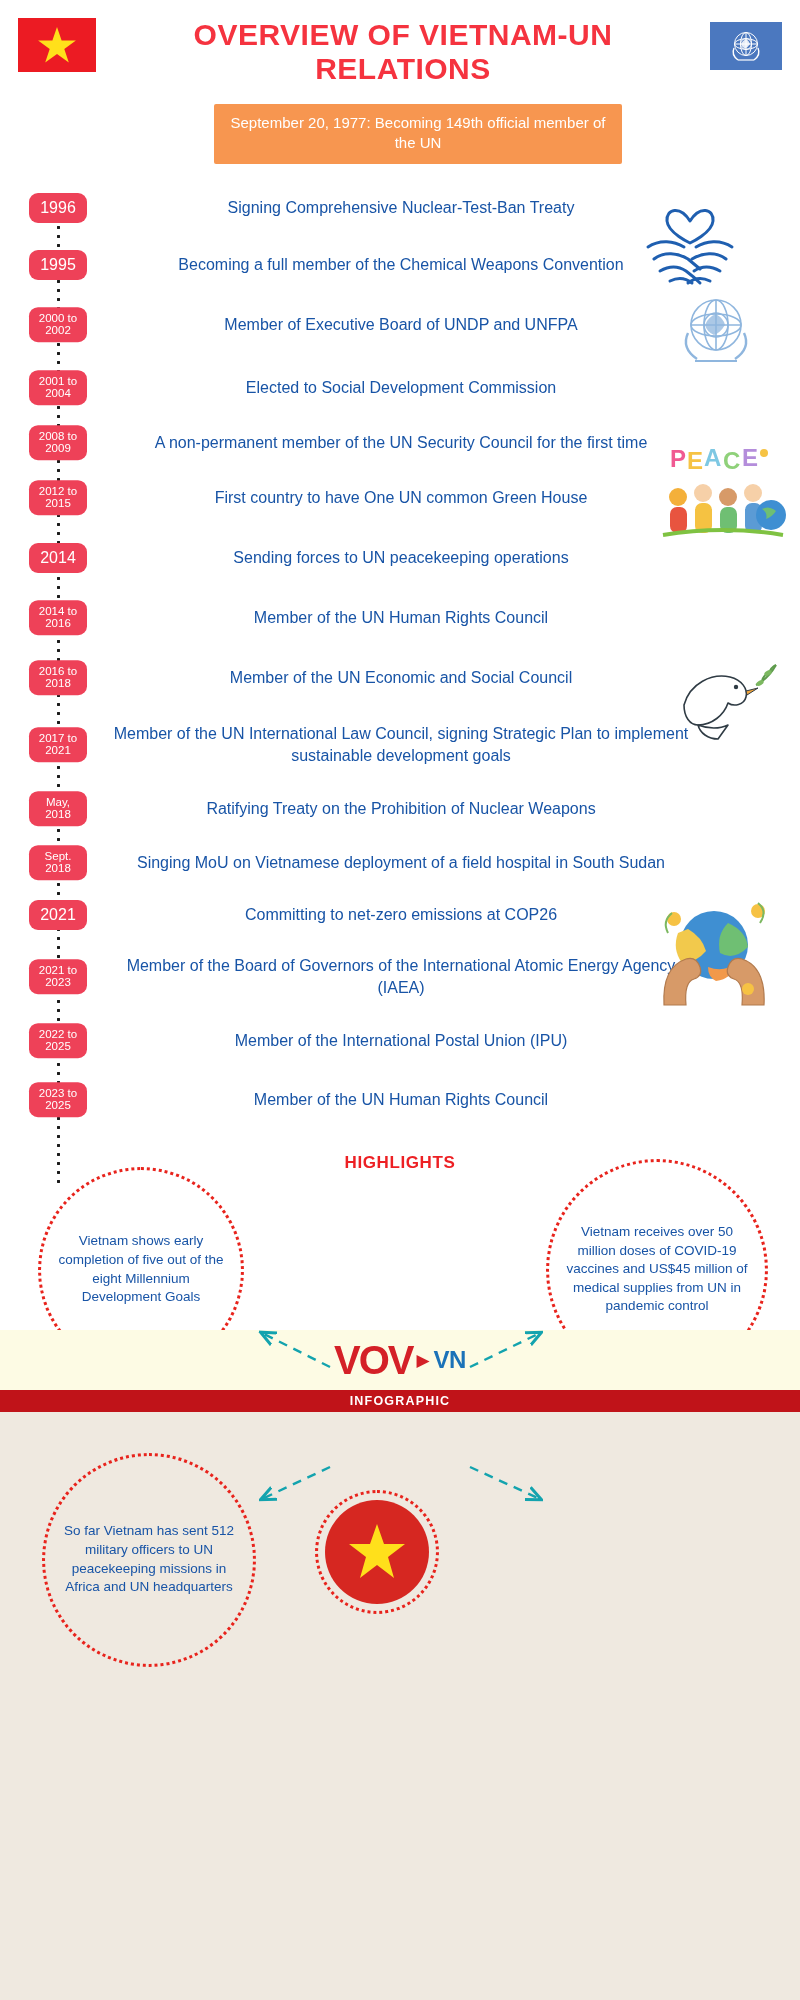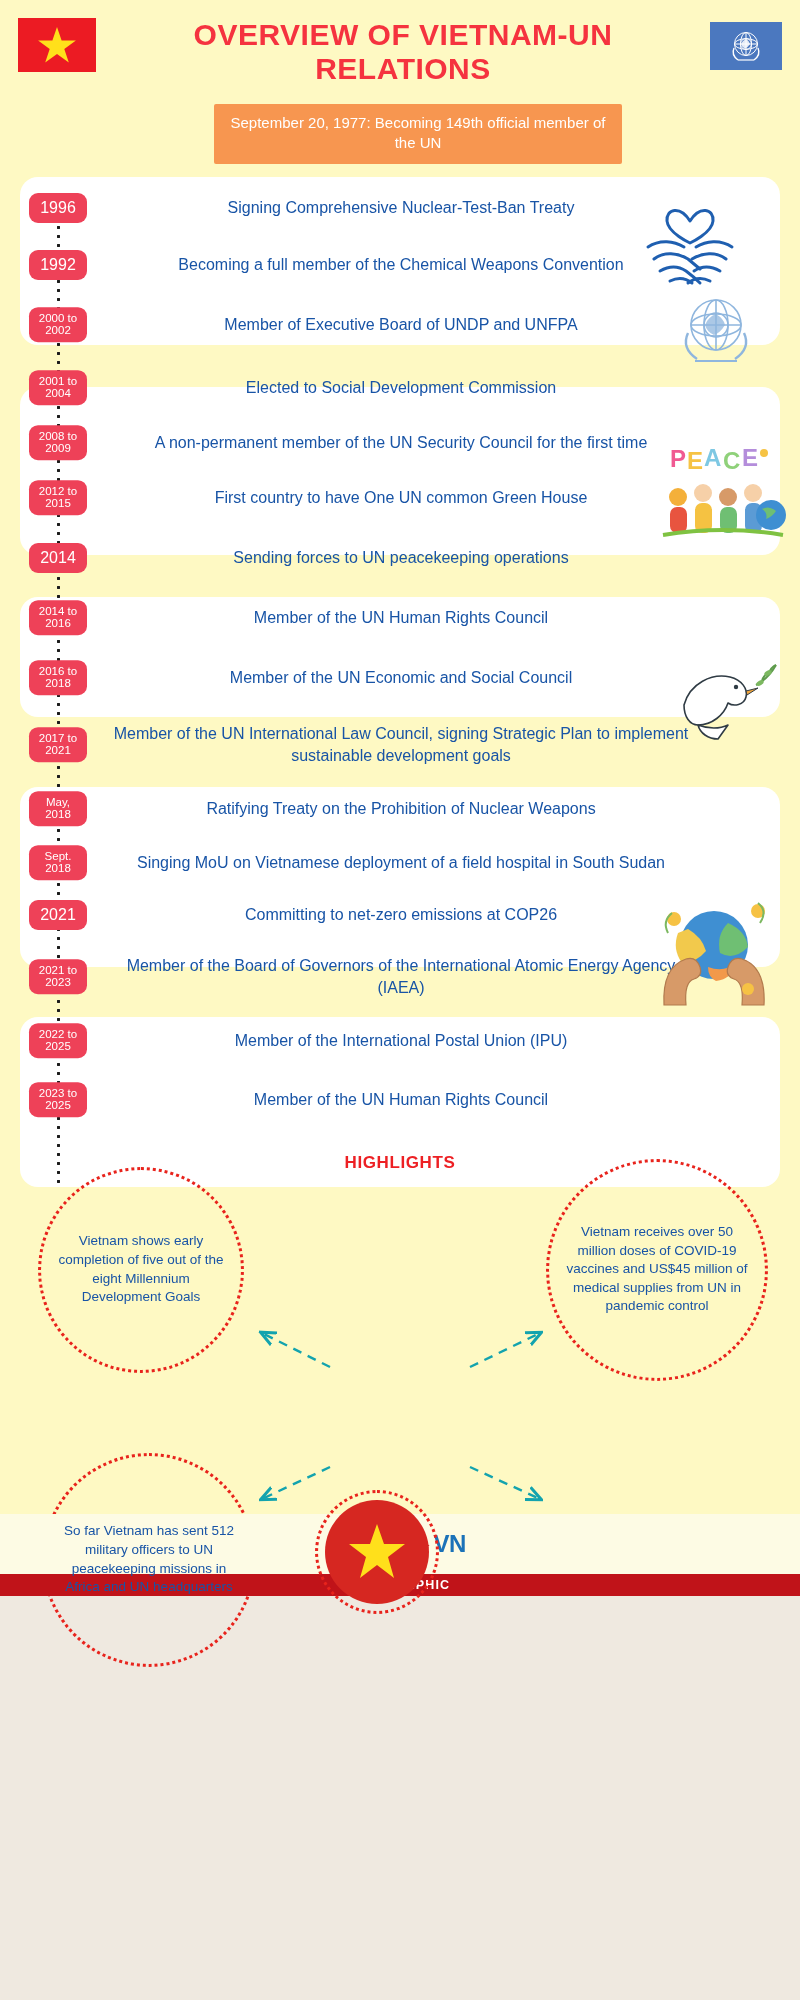--- a/index.html
+++ b/index.html
@@ -6,22 +6,22 @@
   html, body {
     width: 800px;
     height: 2000px;
     background: #efe9e0;
     font-family: "Liberation Sans", sans-serif;
     overflow: hidden;
   }
   .page {
     position: relative;
     width: 800px;
-    height: 1596px;
-    background: #fef9c3;
+    height: 1412px;
+    background: #ffffff;
   }
 
   
   .header {
     position: relative;
     height: 100px;
     display: flex;
     align-items: flex-start;
     padding: 14px 18px 0 18px;
   }
@@ -246,21 +246,21 @@
     <div class="tl-card" style="top:840px;height:170px;"></div>
 
     <div class="tl-dots" style="top:28px;height:980px;"></div>
 
     <div class="tl-rows" id="tl-rows">
         <div class="tl-row" style="height: 62px;">
           <div class="tl-badge big">1996</div>
           <div class="tl-text">Signing Comprehensive Nuclear-Test-Ban Treaty</div>
         </div>
         <div class="tl-row" style="height: 52px;">
-          <div class="tl-badge big">1992</div>
+          <div class="tl-badge big">1995</div>
           <div class="tl-text">Becoming a full member of the Chemical Weapons Convention</div>
         </div>
         <div class="tl-row" style="height: 68px;">
           <div class="tl-badge">2000 to 2002</div>
           <div class="tl-text">Member of Executive Board of UNDP and UNFPA</div>
         </div>
         <div class="tl-row" style="height: 58px;">
           <div class="tl-badge">2001 to 2004</div>
           <div class="tl-text">Elected to Social Development Commission</div>
         </div>

